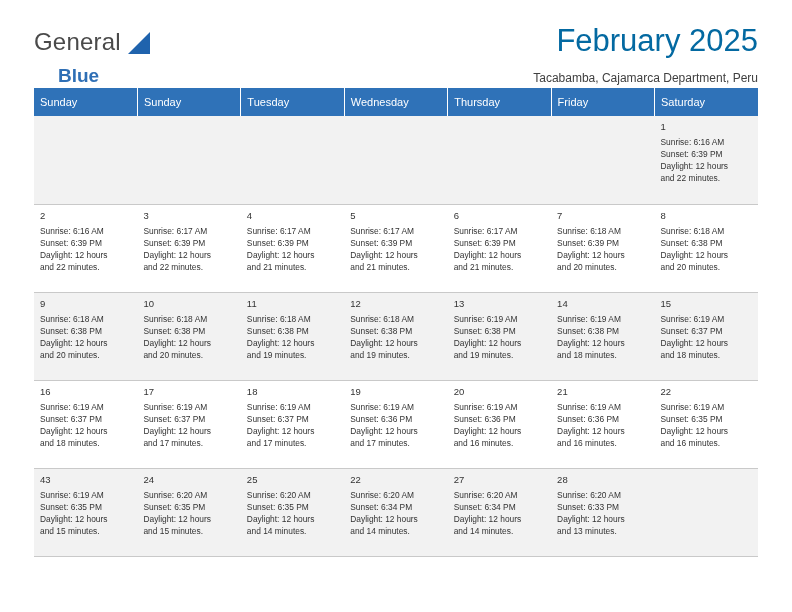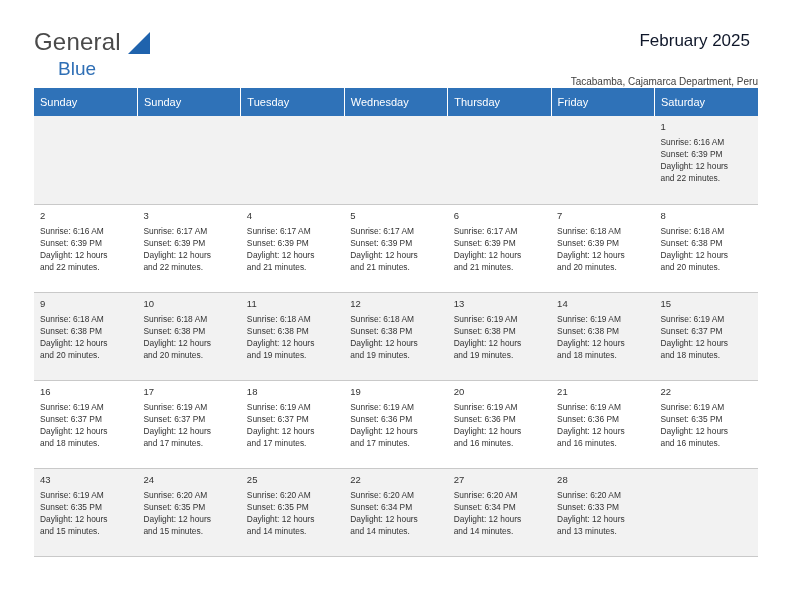--- a/index.html
+++ b/index.html
@@ -38,45 +38,46 @@
   .logo-general {
     font-size: 24px;
     color: #4a4a4a;
     letter-spacing: .2px;
   }
   .logo-blue {
     font-size: 19px;
     color: #2f6fb5;
     margin-left: 24px;
     display: block;
-    margin-top: 5px;
+    margin-top: 12px;
+    font-weight: bold;
   }
   .logo-mark {
     position: absolute;
     left: 94px;
     top: 2px;
     width: 0;
     height: 0;
     border-left: 22px solid transparent;
     border-bottom: 22px solid #1f63ad;
   }
   .title-block {
     text-align: right;
   }
   .month-title {
-    font-size: 17px;
+    font-size: 31px;
     font-weight: normal;
-    color: #0f172a;
+    color: #0369a1;
     line-height: 1.1;
-    margin: 8px;
+    margin: 0;
   }
   .location {
-    font-size: 10px;
+    font-size: 12px;
     color: #404040;
-    margin-top: 25px;
+    margin-top: 13px;
   }
   
   .calendar {
     margin-top: 16px;
     width: 724px;
     border-collapse: collapse;
     table-layout: fixed;
   }
   .calendar th {
     background: #2f72b8;

